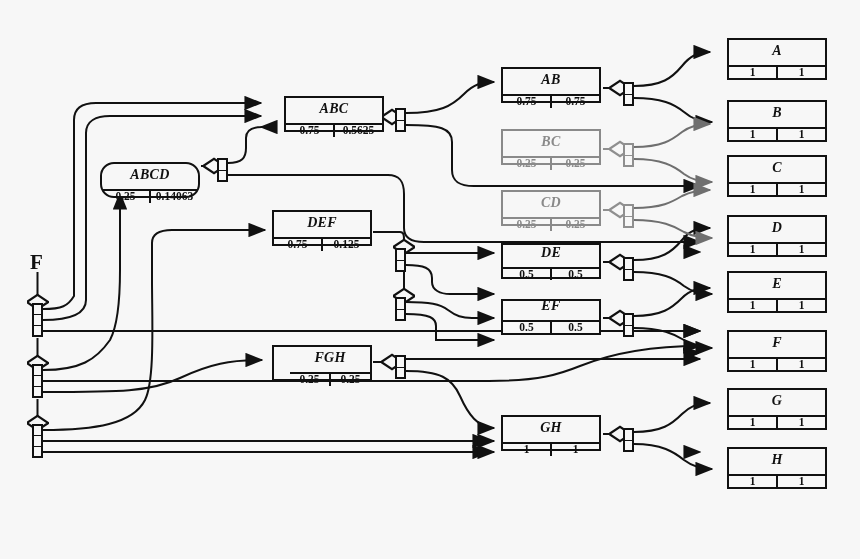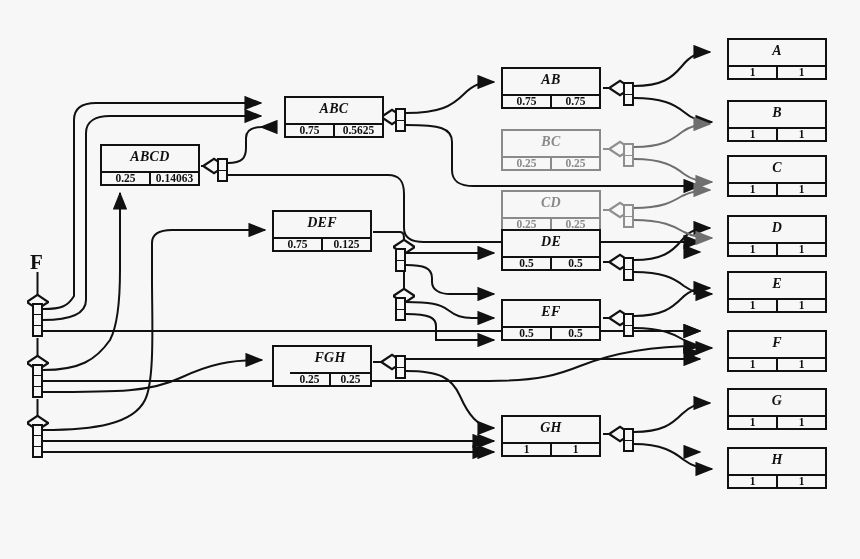--- a/index.html
+++ b/index.html
@@ -58,21 +58,21 @@
     justify-content: center;
     color: #111111;
   }
   .node.faded .vals .cell { color: #8a8a8a; }
   .node .vals .cell:first-child {
     border-right: 2px solid #111111;
   }
   .node.faded .vals .cell:first-child { border-right-color: #8a8a8a; }
 
   
-  .node.internal { width: 100px; height: 42px; }
+  .node.internal { width: 100px; height: 36px; }
   .node.internal .title { height: 21px; font-size: 14px; padding-top: 4px; }
   .node.internal .vals .cell { font-size: 11.5px; }
 
   
   .node.leaf { width: 100px; height: 42px; }
   .node.leaf .title { height: 21px; font-size: 14px; padding-top: 4px; }
   .node.leaf .vals .cell { font-size: 11.5px; }
 
   
   .junction {
@@ -291,21 +291,21 @@
     </div>
 
   <div id="internal-layer">
       <div class="node internal" style="left: 268px; top: 96px; margin-left: 16px;">
         <div class="title">ABC</div>
         <div class="vals">
           <div class="cell">0.75</div>
           <div class="cell">0.5625</div>
         </div>
       </div>
-      <div class="node internal" style="left: 100px; top: 144px;">
+      <div class="node internal" style="left: 100px; top: 162px; border-radius: 14px;">
         <div class="title">ABCD</div>
         <div class="vals">
           <div class="cell">0.25</div>
           <div class="cell">0.14063</div>
         </div>
       </div>
       <div class="node internal" style="left: 272px; top: 210px;">
         <div class="title">DEF</div>
         <div class="vals">
           <div class="cell">0.75</div>
@@ -333,21 +333,21 @@
           <div class="cell">0.25</div>
         </div>
       </div>
       <div class="node internal faded" style="left: 501px; top: 190px;">
         <div class="title">CD</div>
         <div class="vals">
           <div class="cell">0.25</div>
           <div class="cell">0.25</div>
         </div>
       </div>
-      <div class="node internal" style="left: 501px; top: 229px;">
+      <div class="node internal" style="left: 501px; top: 243px; justify-content: center;">
         <div class="title">DE</div>
         <div class="vals">
           <div class="cell">0.5</div>
           <div class="cell">0.5</div>
         </div>
       </div>
       <div class="node internal" style="left: 501px; top: 299px; justify-content: flex-end;">
         <div class="title">EF</div>
         <div class="vals">
           <div class="cell">0.5</div>

